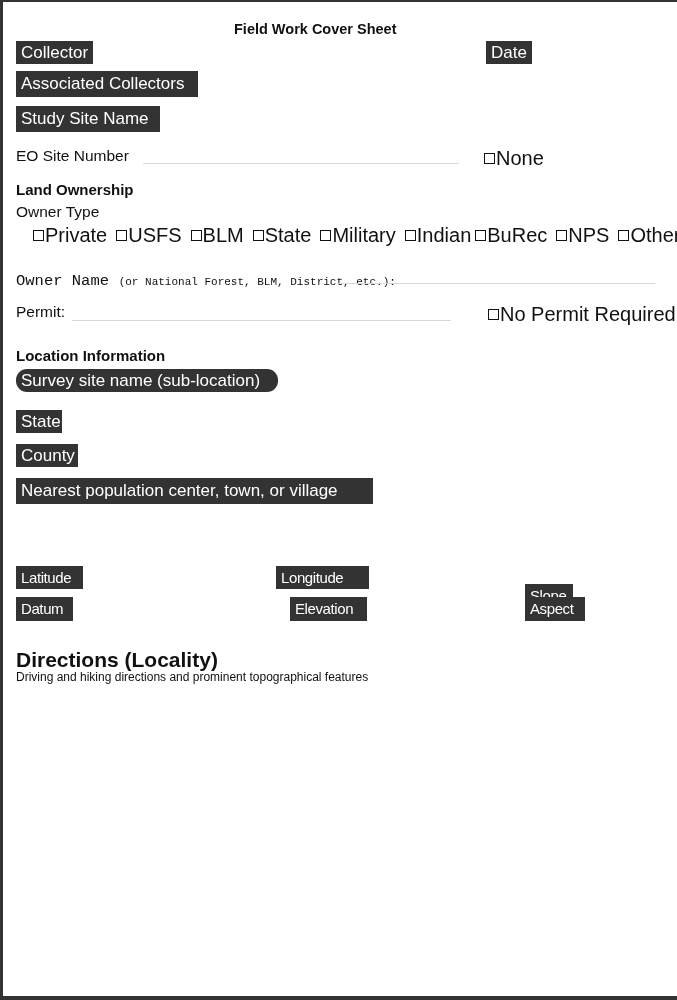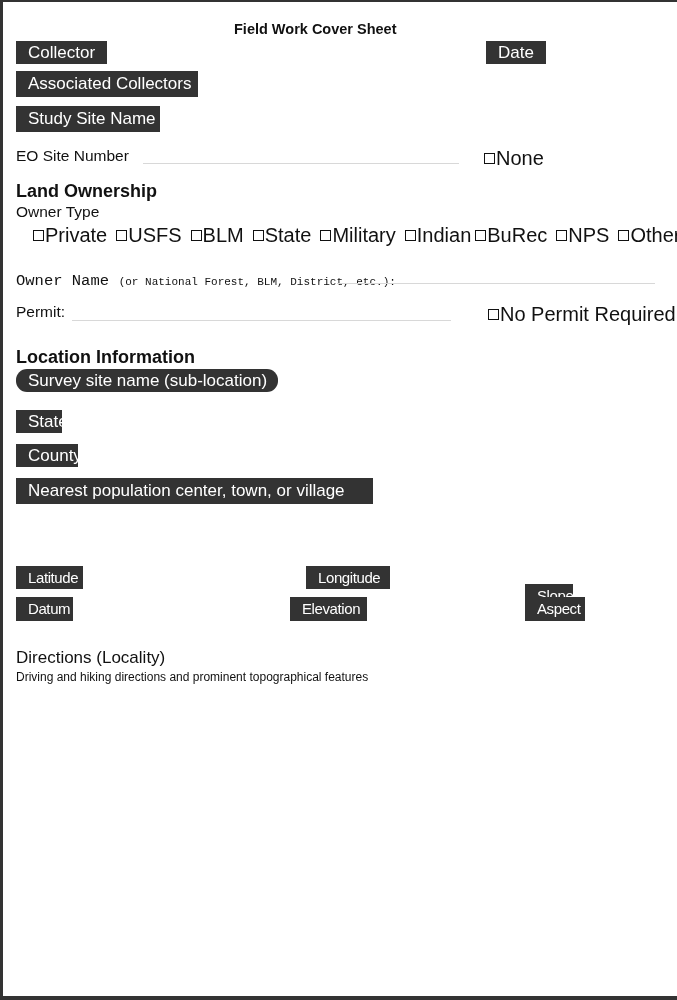--- a/index.html
+++ b/index.html
@@ -10,28 +10,28 @@
     color: #111111;
   }
   .frame-top { position: absolute; left: 0; top: 0; width: 677px; height: 2px; background: #333333; }
   .frame-left { position: absolute; left: 0; top: 0; width: 3px; height: 1000px; background: #333333; }
   .frame-bottom { position: absolute; left: 0; top: 996px; width: 677px; height: 4px; background: #333333; }
 
   .abs { position: absolute; white-space: nowrap; }
   .title { font-weight: bold; font-size: 14.5px; }
   .field {
     position: absolute; background: #333333; color: #ffffff;
-    font-size: 17px; line-height: 23px; padding: 0 12px; height: 23px;
+    font-size: 17px; line-height: 23px; padding: 0 5px; height: 23px;
     white-space: nowrap; box-sizing: border-box;
   }
   .field.tall { height: 26px; line-height: 25px; }
   .field.narrow { letter-spacing: -0.4px; font-size: 15px; }
   .label { font-size: 15.5px; }
-  .heading { font-size: 18px; font-weight: bold; }
-  .heading-lg { font-size: 17px; font-weight: normal; }
+  .heading { font-size: 15px; font-weight: bold; }
+  .heading-lg { font-size: 21px; font-weight: bold; }
   .small { font-size: 11px; }
   .sub { font-size: 12px; }
   .rule { position: absolute; height: 1px; background: #d8d8d8; }
   .checkbox-item { position: absolute; font-size: 20px; white-space: nowrap; display: flex; align-items: center; }
   .box {
     display: inline-block; width: 9px; height: 9px; border: 1.5px solid #111111;
     margin-right: 1px; box-sizing: content-box; vertical-align: middle;
   }
   .owner-types { position: absolute; left: 16px; top: 224px; display: flex; font-size: 15.5px; padding-left: 17px; }
   .owner-types .checkbox-item { position: static; margin-right: 9px; }
@@ -113,20 +113,20 @@
   <span>No Permit Required</span>
 </div>
 
 <div class="abs heading" style="left:16px; top:347px;">Location Information</div>
 <div class="field" style="left:16px; top:369px; width:262px;border-radius:11px;">Survey site name (sub-location)</div>
 <div class="field" style="left:16px; top:410px; width:46px;">State</div>
 <div class="field" style="left:16px; top:444px; width:62px;">County</div>
 <div class="field tall" style="left:16px; top:478px; width:357px;">Nearest population center, town, or village</div>
 
 <div class="field narrow" style="left:16px; top:566px; width:67px;">Latitude</div>
-<div class="field narrow" style="left:306px; top:566px; width:84px;">Longitude</div>
+<div class="field narrow" style="left:276px; top:566px; width:93px;">Longitude</div>
 <div class="field narrow" style="left:525px; top:584px; width:48px;">Slope</div>
 <div class="field narrow" style="left:16px; top:597px; width:57px; height:24px;">Datum</div>
 <div class="field narrow" style="left:290px; top:597px; width:77px; height:24px;">Elevation</div>
 <div class="field narrow" style="left:525px; top:597px; width:60px; height:24px;">Aspect</div>
 
 <div class="abs heading-lg" style="left:16px; top:648px;">Directions (Locality)</div>
 <div class="abs sub" style="left:16px; top:670px;">Driving and hiking directions and prominent topographical features</div>
 
 </body></html>

